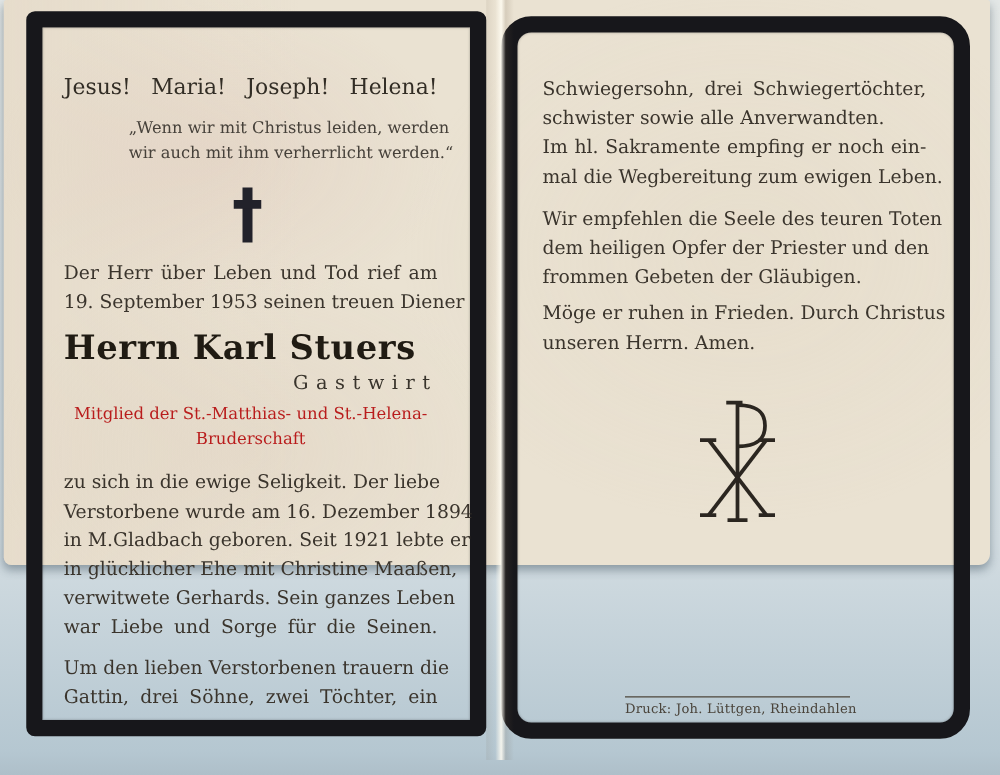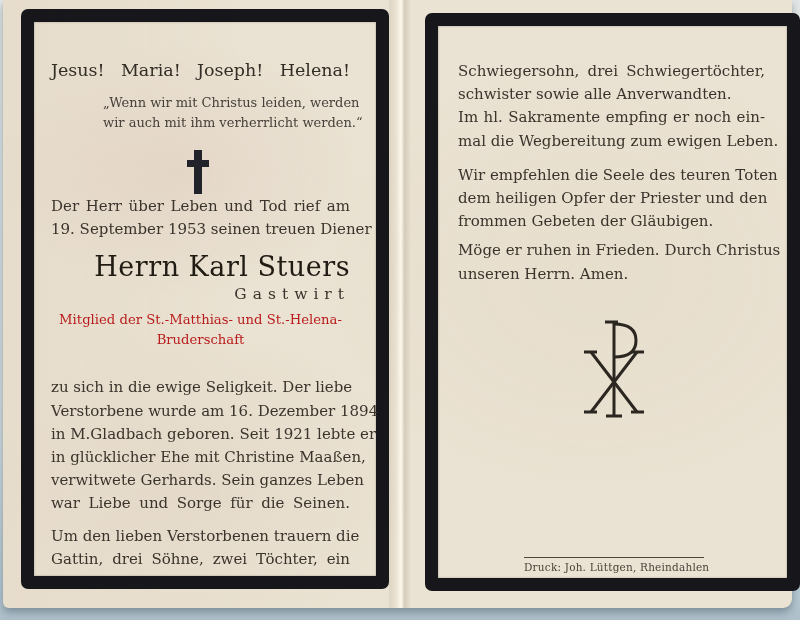--- a/index.html
+++ b/index.html
@@ -2,21 +2,21 @@
 <html><head>
 <meta charset="utf-8">
 <style>
   html,body { margin:0; padding:0; }
   body {
     width:800px; height:620px; overflow:hidden; position:relative;
     background: linear-gradient(180deg, #e3e7e6 0%, #d2dce1 70%, #b5c7d1 97%, #aebfc9 100%);
     font-family:"DejaVu Serif", serif;
   }
   .card {
-    position:absolute; left:3px; top:0; width:789px; height:608px;
+    position:absolute; left:3px; top:0; width:789px; height:452px;
     background:#eae2d2;
     border-radius:2px 2px 9px 6px;
     box-shadow:0 4px 8px rgba(35,55,70,.4);
   }
   .card::before { 
     content:""; position:absolute; inset:0; border-radius:inherit; pointer-events:none;
     background:
       radial-gradient(ellipse 260px 180px at 22% 28%, rgba(216,188,176,.28), transparent 70%),
       radial-gradient(ellipse 300px 220px at 25% 80%, rgba(214,196,178,.25), transparent 70%),
       radial-gradient(ellipse 380px 300px at 75% 45%, rgba(222,210,188,.22), transparent 72%),
@@ -25,45 +25,45 @@
   .fold {
     position:absolute; left:386px; top:0; width:26px; height:608px; pointer-events:none;
     background:linear-gradient(90deg, rgba(110,92,70,.10) 0%, rgba(110,92,70,0) 28%,
       rgba(255,252,242,.85) 46%, rgba(110,92,70,.16) 60%, rgba(110,92,70,0) 85%);
   }
   .frame {
     position:absolute; border:13px solid #17171b; border-radius:7px;
     box-shadow: inset 0 0 2px rgba(0,0,0,.35);
   }
   .frame-left  { left:18px;  top:9px;  width:342px; height:554px; }
-  .frame-right { left:422px; top:13px; width:349px; height:552px; }
+  .frame-right { left:398px; top:13px; width:349px; height:552px;border-radius:24px; }
   .page-inner { position:absolute; inset:0; }
   .frame-left  .page-inner { padding:18px 26px 0 17px; }
   .frame-right .page-inner { padding:16px 22px 0 20px; }
 
   .txt { font-size:15px; line-height:23.2px; color:#3a342c; }
   .jlines > div { white-space:nowrap; text-align:justify; text-align-last:justify; }
   .jlines > div:last-child { text-align-last:left; }
   .jlines.full-last > div:last-child { text-align-last:justify; }
 
   .invocation { display:flex; justify-content:space-between; margin-top:20px;
     font-size:17.5px; color:#322d25; }
   .quote { margin:13px 0 16px 52px; width:252px; font-size:13px; line-height:20px;
     color:#46413a; text-align:center; white-space:nowrap; }
   .cross { position:relative; width:22px; height:44px; margin:17px auto 0; left:-3px; }
   .cross .v { position:absolute; left:7px;  top:0;   width:8px;  height:44px; background:#22222a; }
   .cross .h { position:absolute; left:0;   top:10px; width:22px; height:7px;  background:#22222a; }
-  .intro { margin-top:1px; }
-  .name { margin:9px 0 0; text-align:right; font-size:27px; line-height:33px;
-    font-weight:normal; letter-spacing:.5px; color:#201b13; white-space:nowrap; }
+  .intro { margin-top:13px; }
+  .name { margin:9px 0 0; text-align:left; font-size:27px; line-height:33px;
+    font-weight:bold; letter-spacing:.5px; color:#201b13; white-space:nowrap; }
   .occupation { margin-top:2px; text-align:right; font-size:15.5px;
     letter-spacing:6px; text-indent:6px; color:#39342c; }
   .membership { margin-top:7px; text-align:center; font-size:13.2px;
     line-height:19.5px; color:#b91c1c; white-space:nowrap; }
-  .para-l1 { margin-top:27px; }
+  .para-l1 { margin-top:13px; }
   .para-l2 { margin-top:9px; }
   .para-r1 { margin-top:18px; }
   .para-r2 { margin-top:0; }
   .para-r3 { margin-top:11px; }
   .para-r4 { margin-top:6px; }
   .chi-rho { display:block; margin:33px auto 0; width:66px; height:100px; }
   .printer { position:absolute; left:86px; bottom:5px; width:180px;
     border-top:1px solid #4c463b; padding-top:3px; text-align:center;
     font-size:10.5px; letter-spacing:.2px; color:#4a443b; white-space:nowrap; }
 </style>

